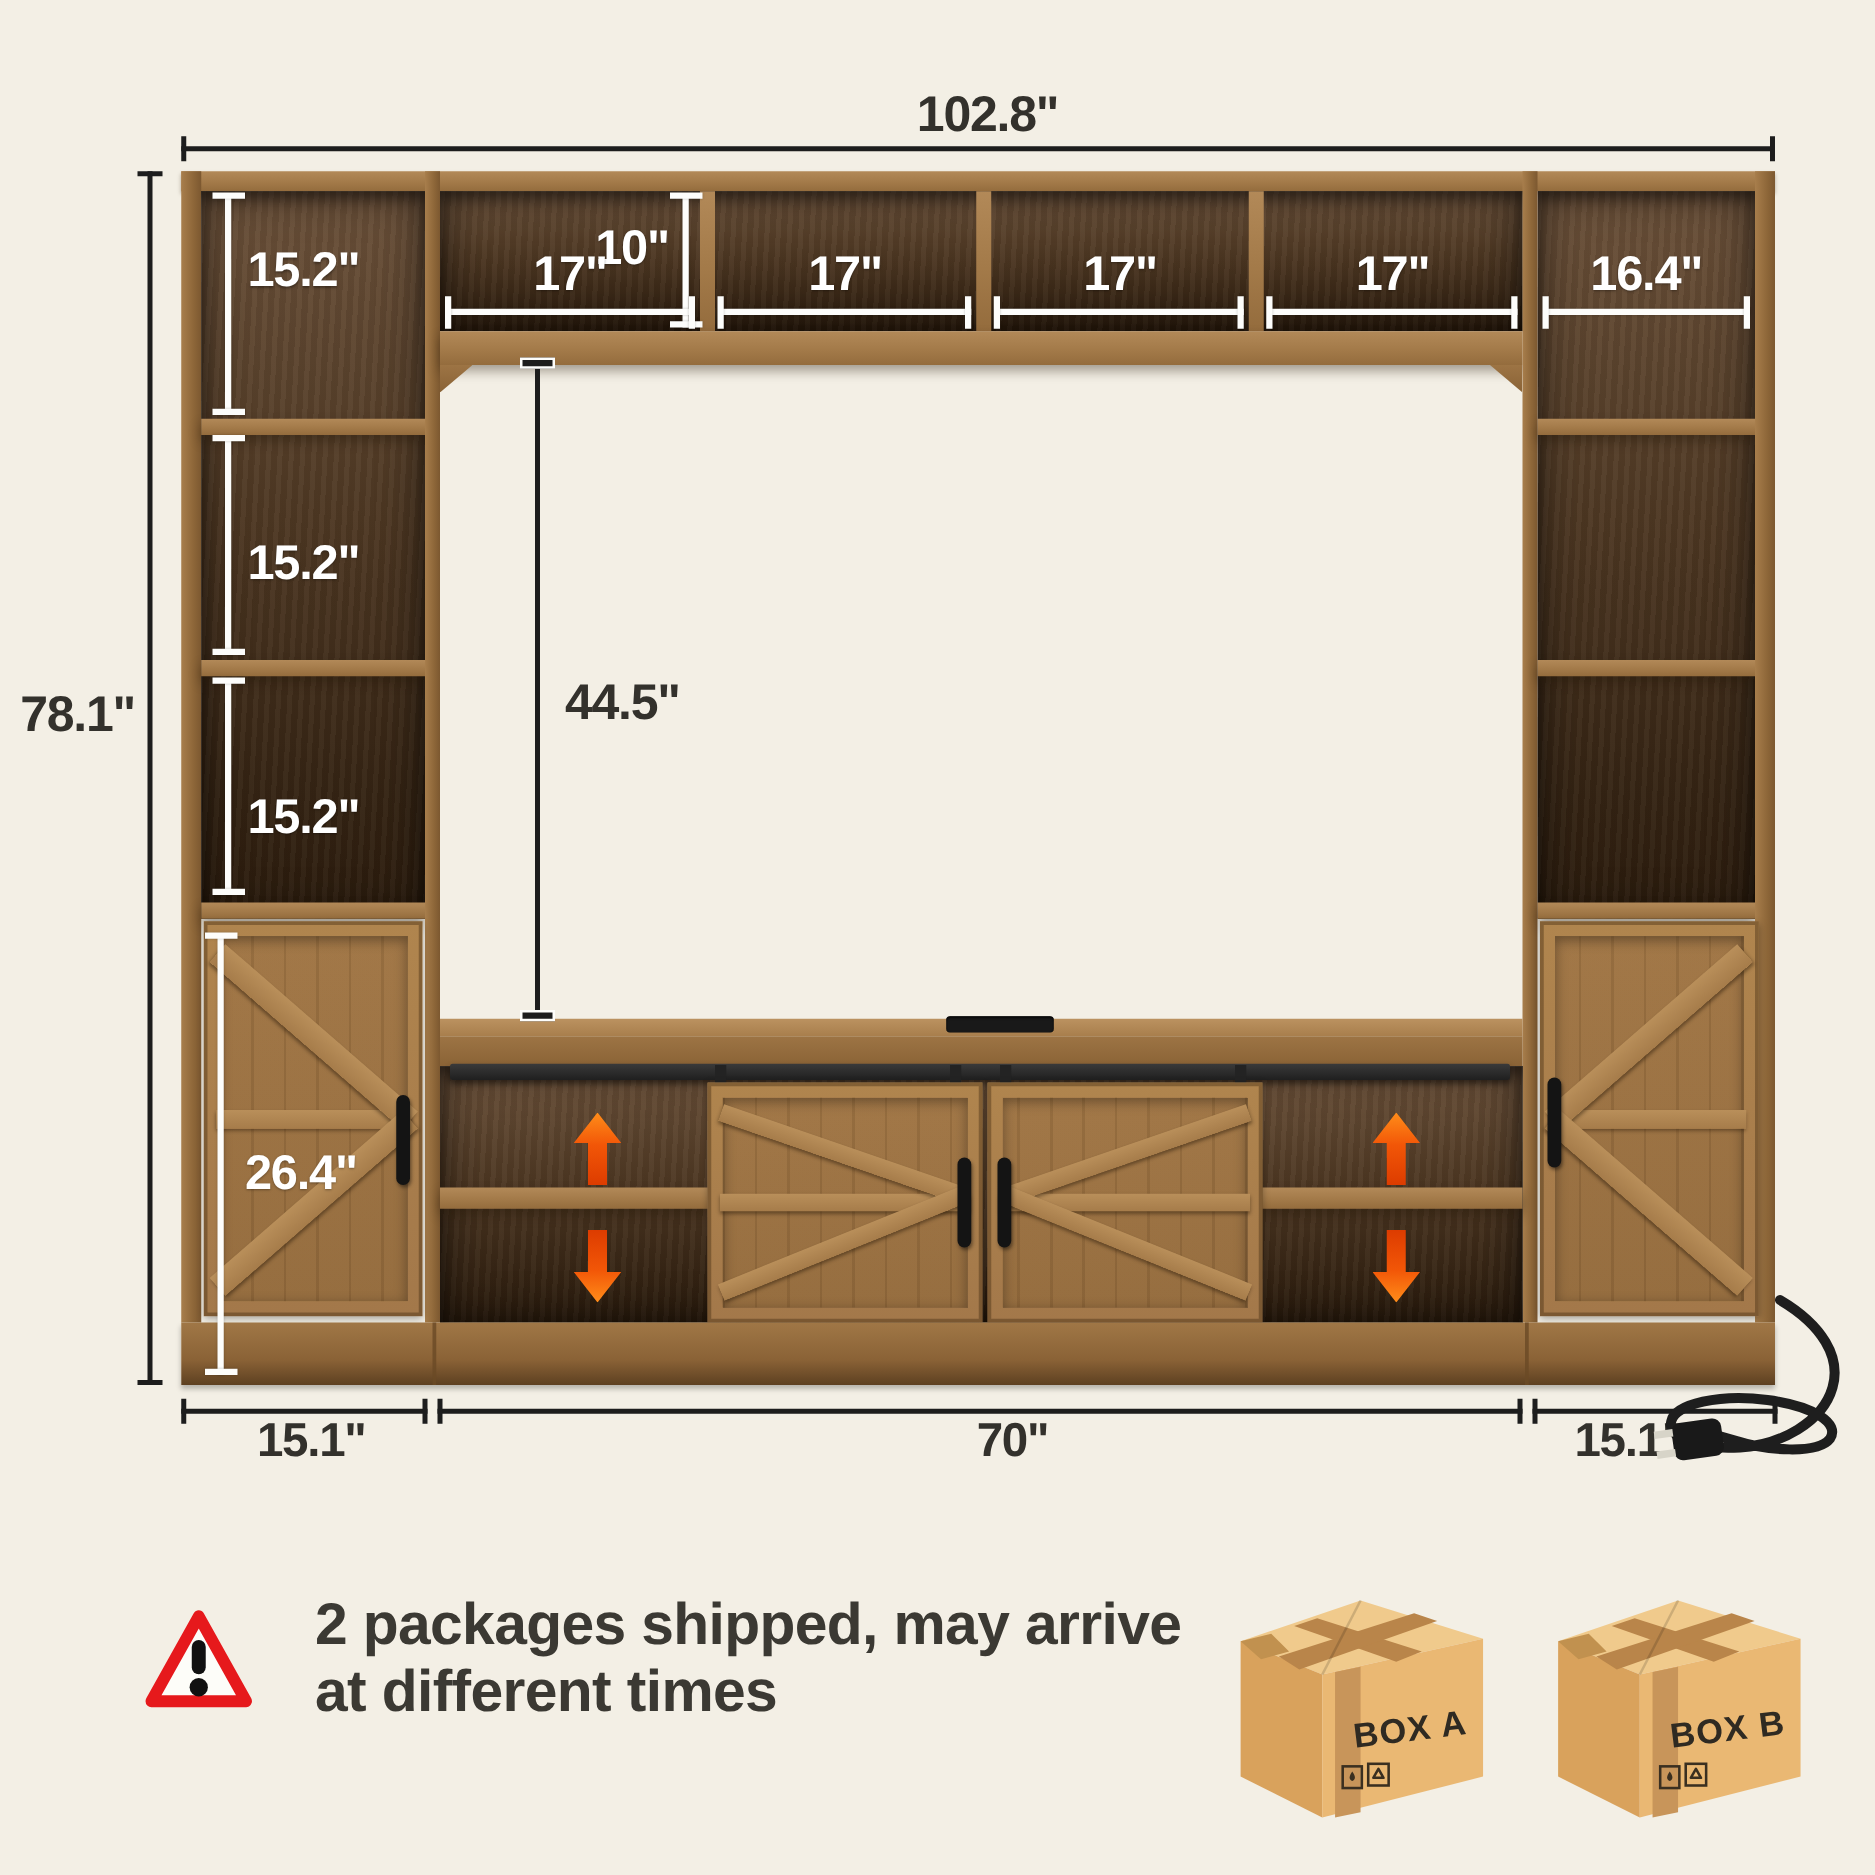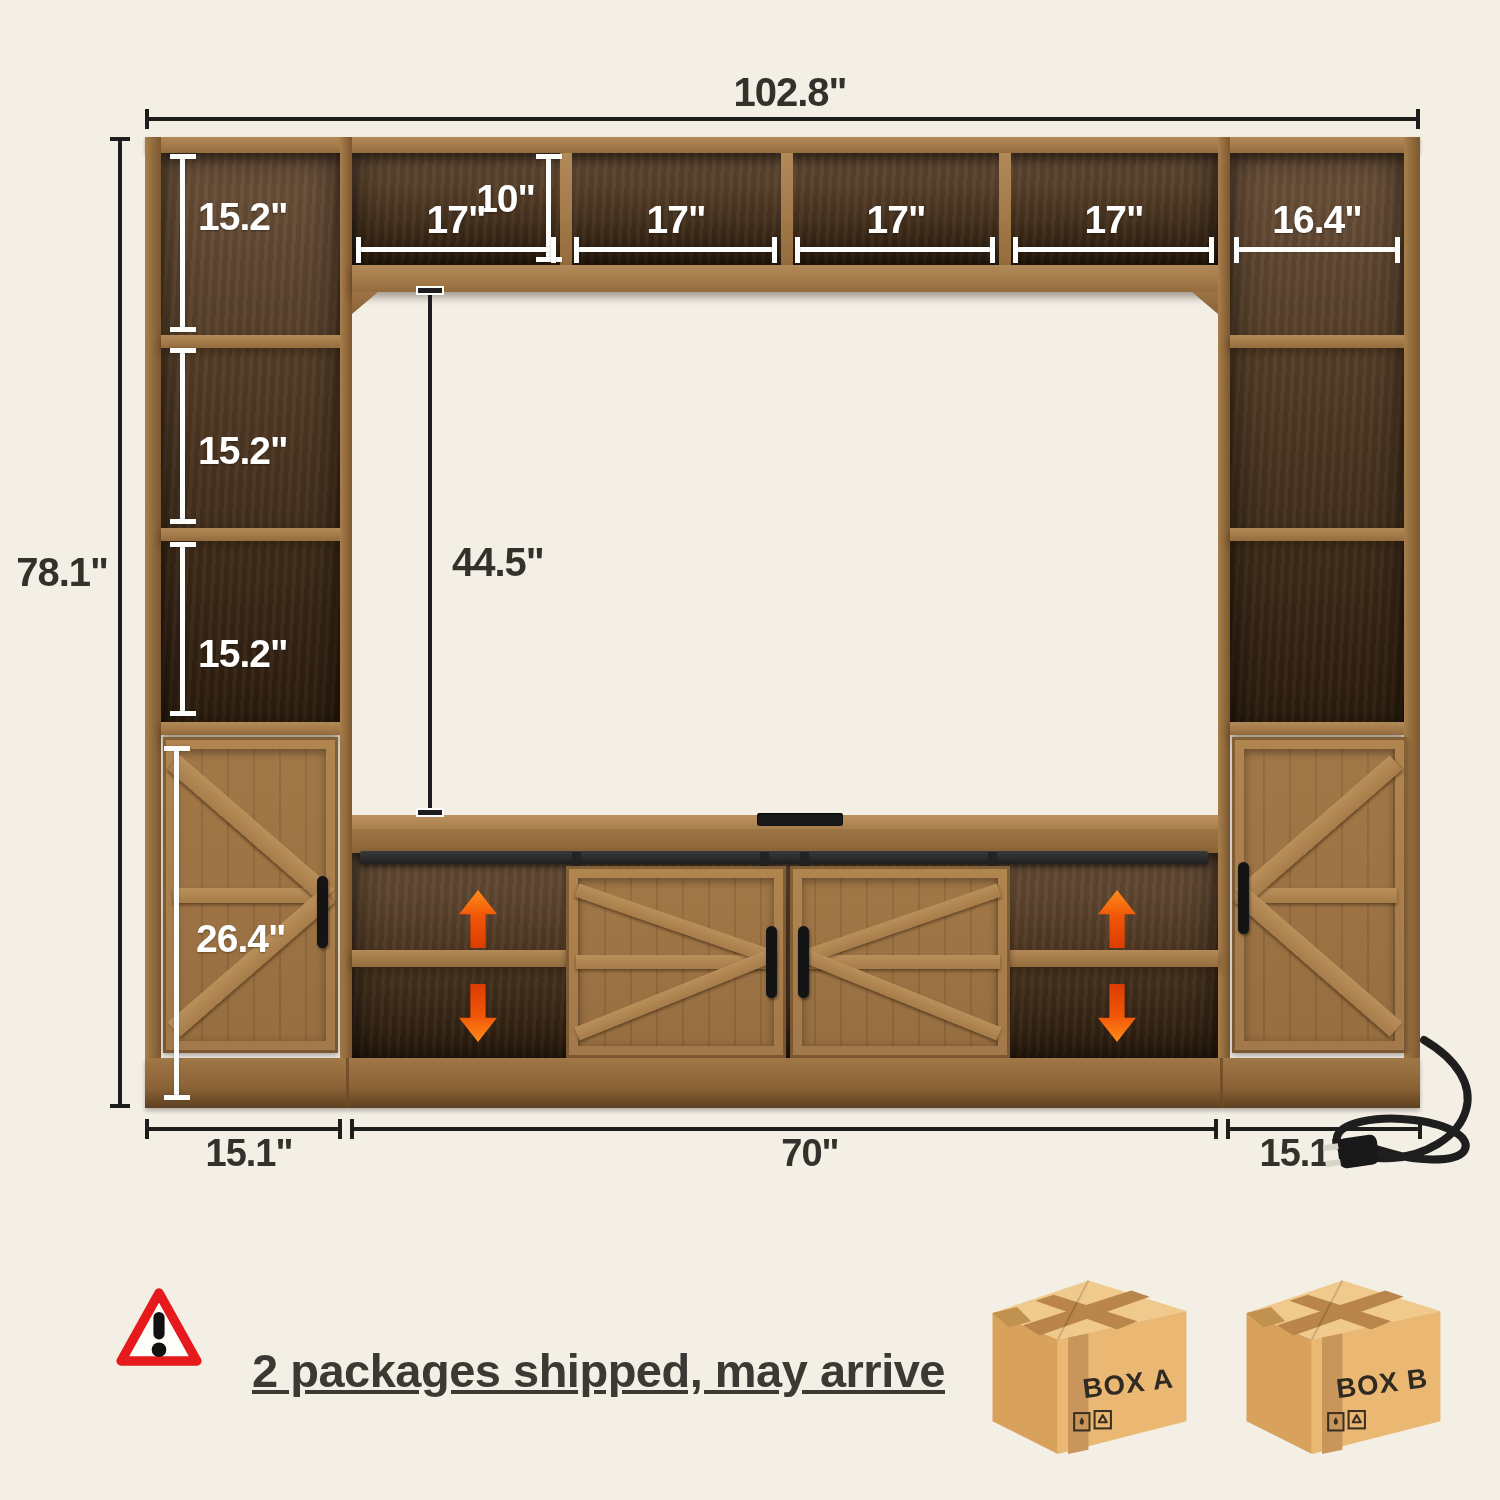--- a/index.html
+++ b/index.html
@@ -246,22 +246,23 @@
       <rect x="-52" y="-11" width="15" height="6" fill="#d7d4c8"></rect>
       <rect x="-52" y="5" width="15" height="6" fill="#d7d4c8"></rect>
     </g>
   </svg>
 
   <svg style="position:absolute;left:116px;top:1286px;" width="86" height="82" viewBox="0 0 100 95">
     <path d="M50 8 L94 87 L6 87 Z" fill="#fdfdf9" stroke="#e6191c" stroke-width="11" stroke-linejoin="round"></path>
     <rect x="43.5" y="30" width="13" height="32" rx="6.5" fill="#111111"></rect>
     <circle cx="50" cy="74" r="8.5" fill="#111111"></circle>
   </svg>
-  <div class="notice-text" style="left:252px;top:1344px;width:760px;text-decoration:underline;">
+  <div class="notice-text" style="left:252px;top:1272px;width:760px;">
     <div>2 packages shipped, may arrive</div>
+    <div>at different times</div>
   </div>
 
   <svg style="position:absolute;left:986px;top:1262px;" width="210" height="196" viewBox="0 0 205 192">
     <polygon points="6,50 100,18 196,48 70,76" fill="#f0ca8c"></polygon>
     <polygon points="6,50 70,76 70,188 6,156" fill="#d9a25c"></polygon>
     <polygon points="70,76 196,48 196,156 70,188" fill="#eab873"></polygon>
     <polygon points="48,38 66,32 148,58 128,66" fill="#b9854a"></polygon>
     <polygon points="142,28 160,34 52,72 36,62" fill="#b9854a"></polygon>
     <polygon points="80,74 100,70 100,184 80,188" fill="#c8955a"></polygon>
     <polygon points="6,50 30,44 44,58 22,64" fill="#c1914f"></polygon>

